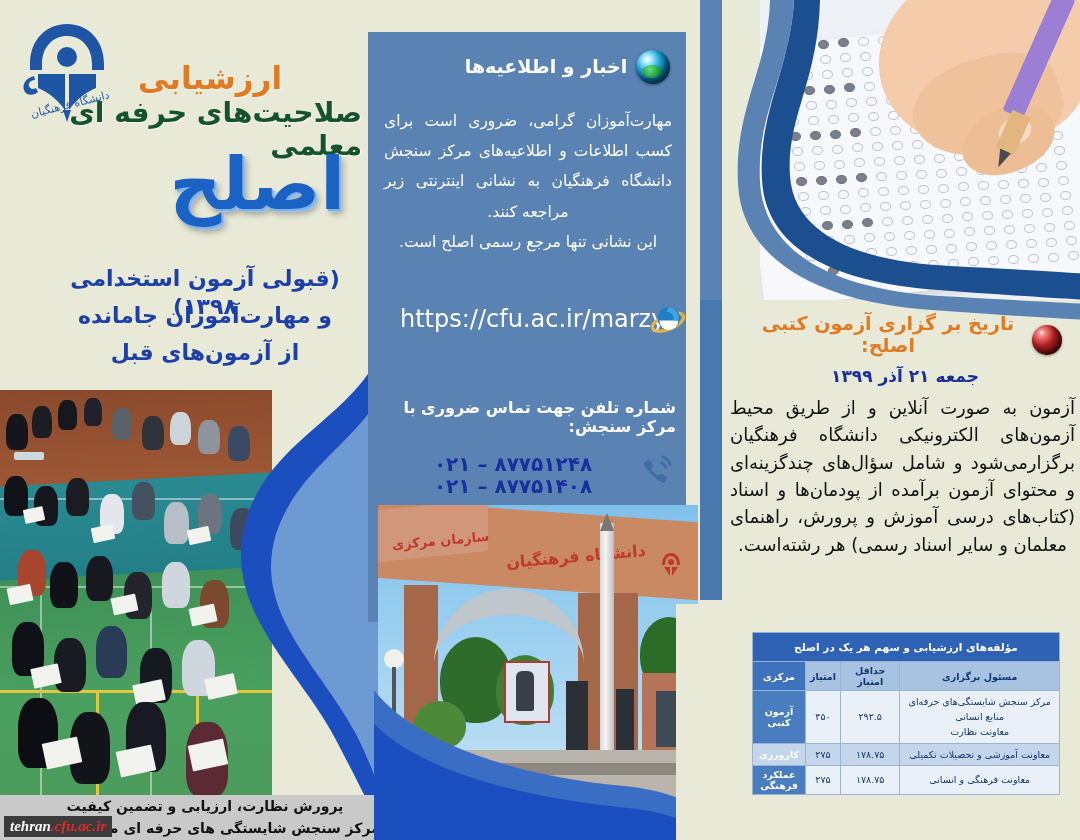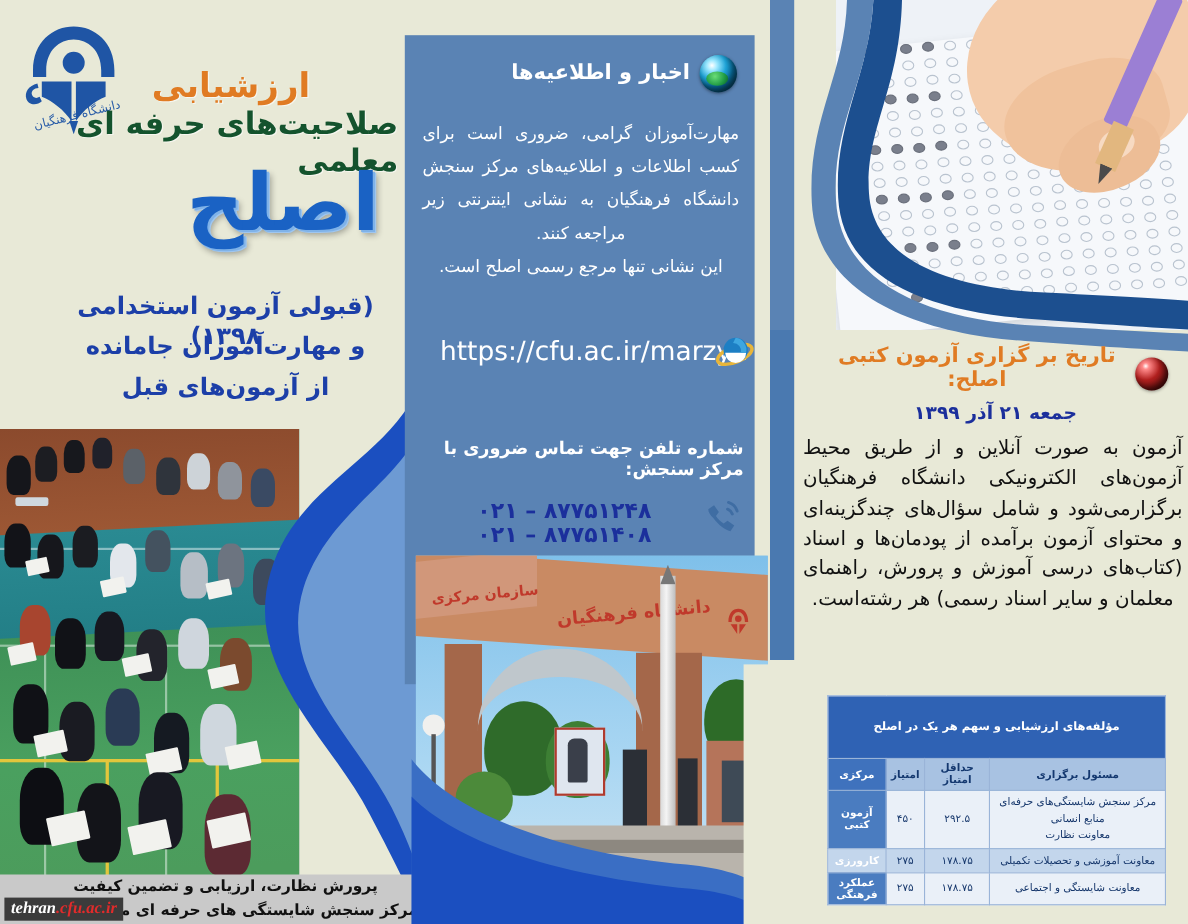--- a/index.html
+++ b/index.html
@@ -213,21 +213,21 @@
   }
 
   
   .tbl{
     position:absolute;left:752px;top:632px;width:308px;
     border-collapse:collapse;border:1px solid #1b4f9c;
     font-size:9.5px;background:#eaf0f8;
   }
   .tbl td,.tbl th{border:1px solid #9ab4d8;padding:3px 4px;text-align:center;color:#15366b;}
   .tbl .t-title{
-    background:#2f62b4;color:#ffffff;font-weight:bold;font-size:10.5px;padding:22px 4px;
+    background:#2f62b4;color:#ffffff;font-weight:bold;font-size:10.5px;padding:8px 4px;
   }
   .tbl .t-head{background:#3f72bd;color:#ffffff;font-weight:bold;}
   .tbl .t-head-lite{background:#a8c2e2;color:#14386f;font-weight:bold;}
   .tbl .c-name{background:#4a7cc0;color:#ffffff;font-weight:bold;width:44px;}
   .tbl .row-alt td{background:#c3d6ec;}
   .tbl .c-resp{text-align:center;line-height:1.6;}
 
   
   .strip-right{
     position:absolute;left:700px;top:0;width:22px;height:300px;background:#5a83b4;
@@ -698,21 +698,21 @@
         <td>۴۵۰</td>
         <td class="c-name">آزمون کتبی</td>
       </tr>
       <tr class="row-alt">
         <td class="c-resp">معاونت آموزشی و تحصیلات تکمیلی</td>
         <td>۱۷۸.۷۵</td>
         <td>۲۷۵</td>
         <td class="c-name">کارورزی</td>
       </tr>
       <tr>
-        <td class="c-resp">معاونت شایستگی و اجتماعی</td>
+        <td class="c-resp">معاونت فرهنگی و انسانی</td>
         <td>۱۷۸.۷۵</td>
         <td>۲۷۵</td>
         <td class="c-name">عملکرد فرهنگی</td>
       </tr>
     </tbody>
   </table>
 
 </div>
 
 </body></html>

